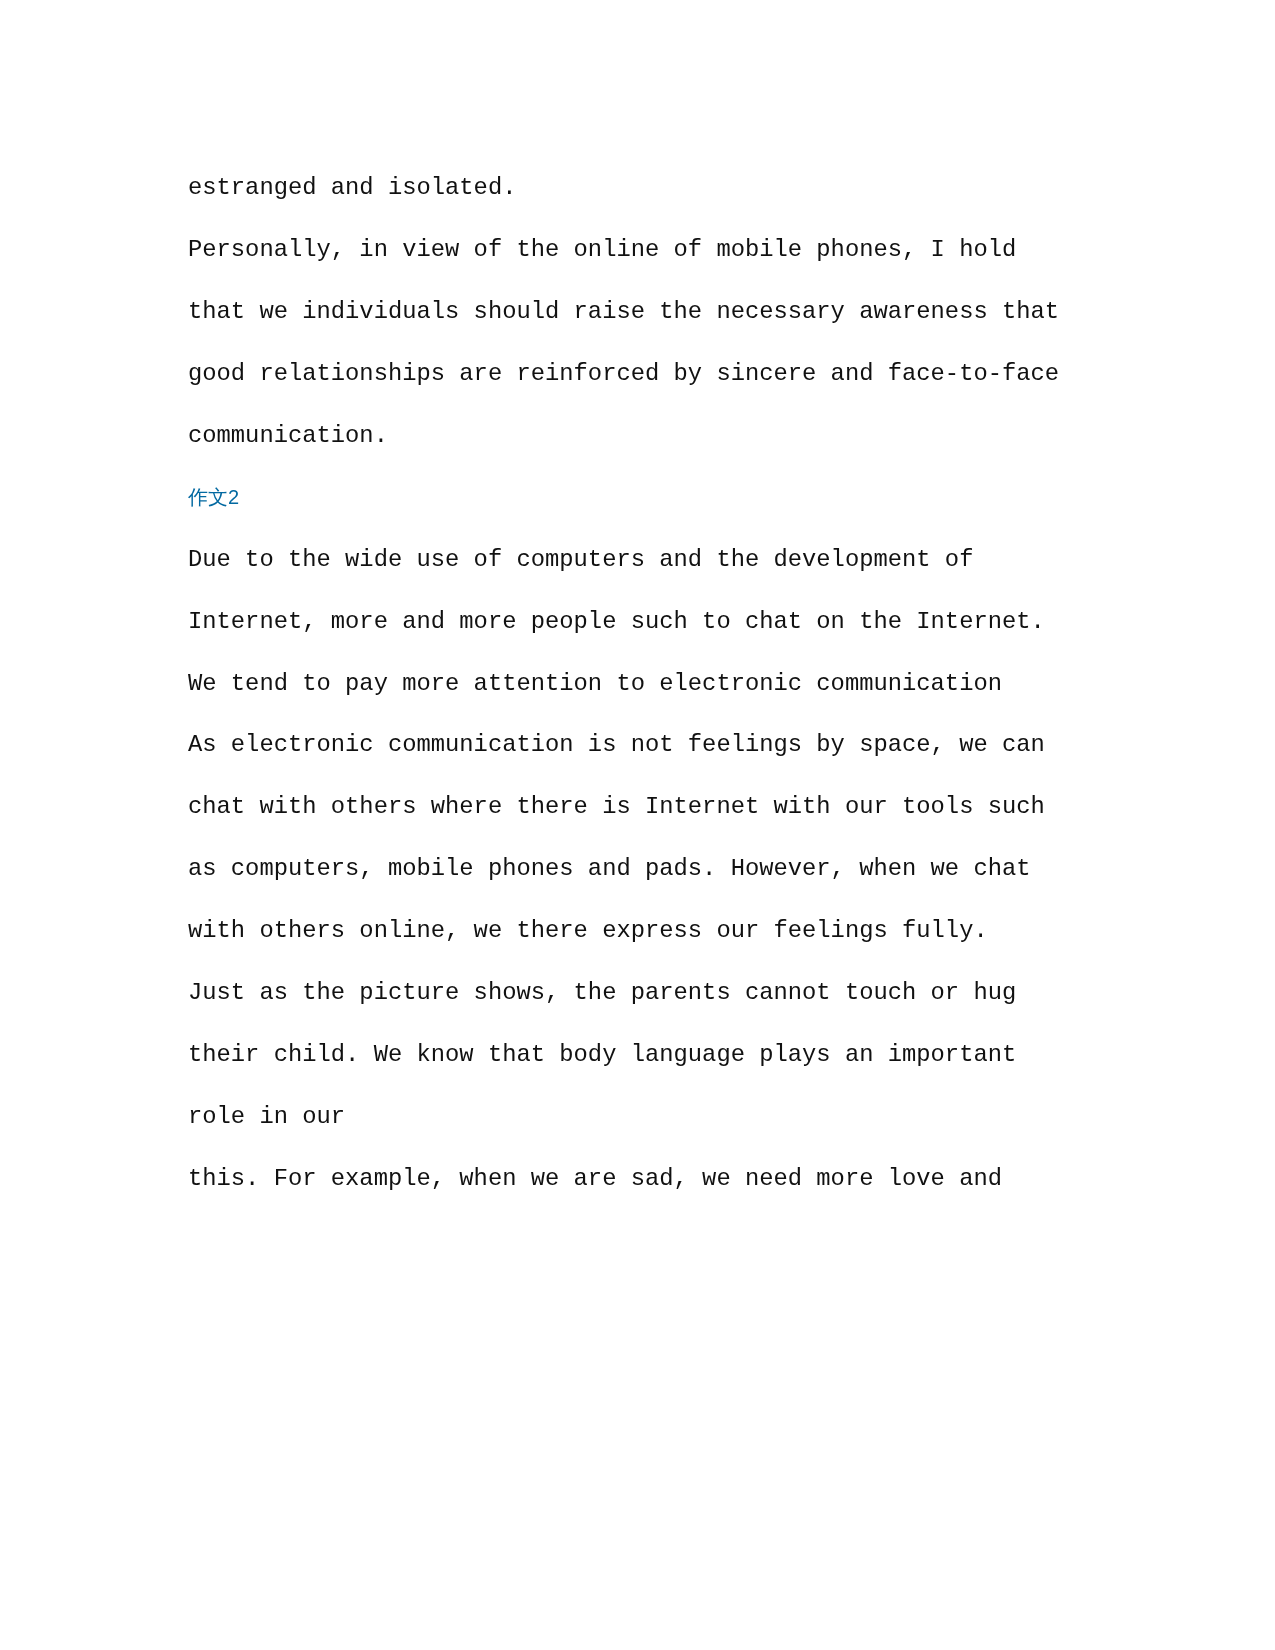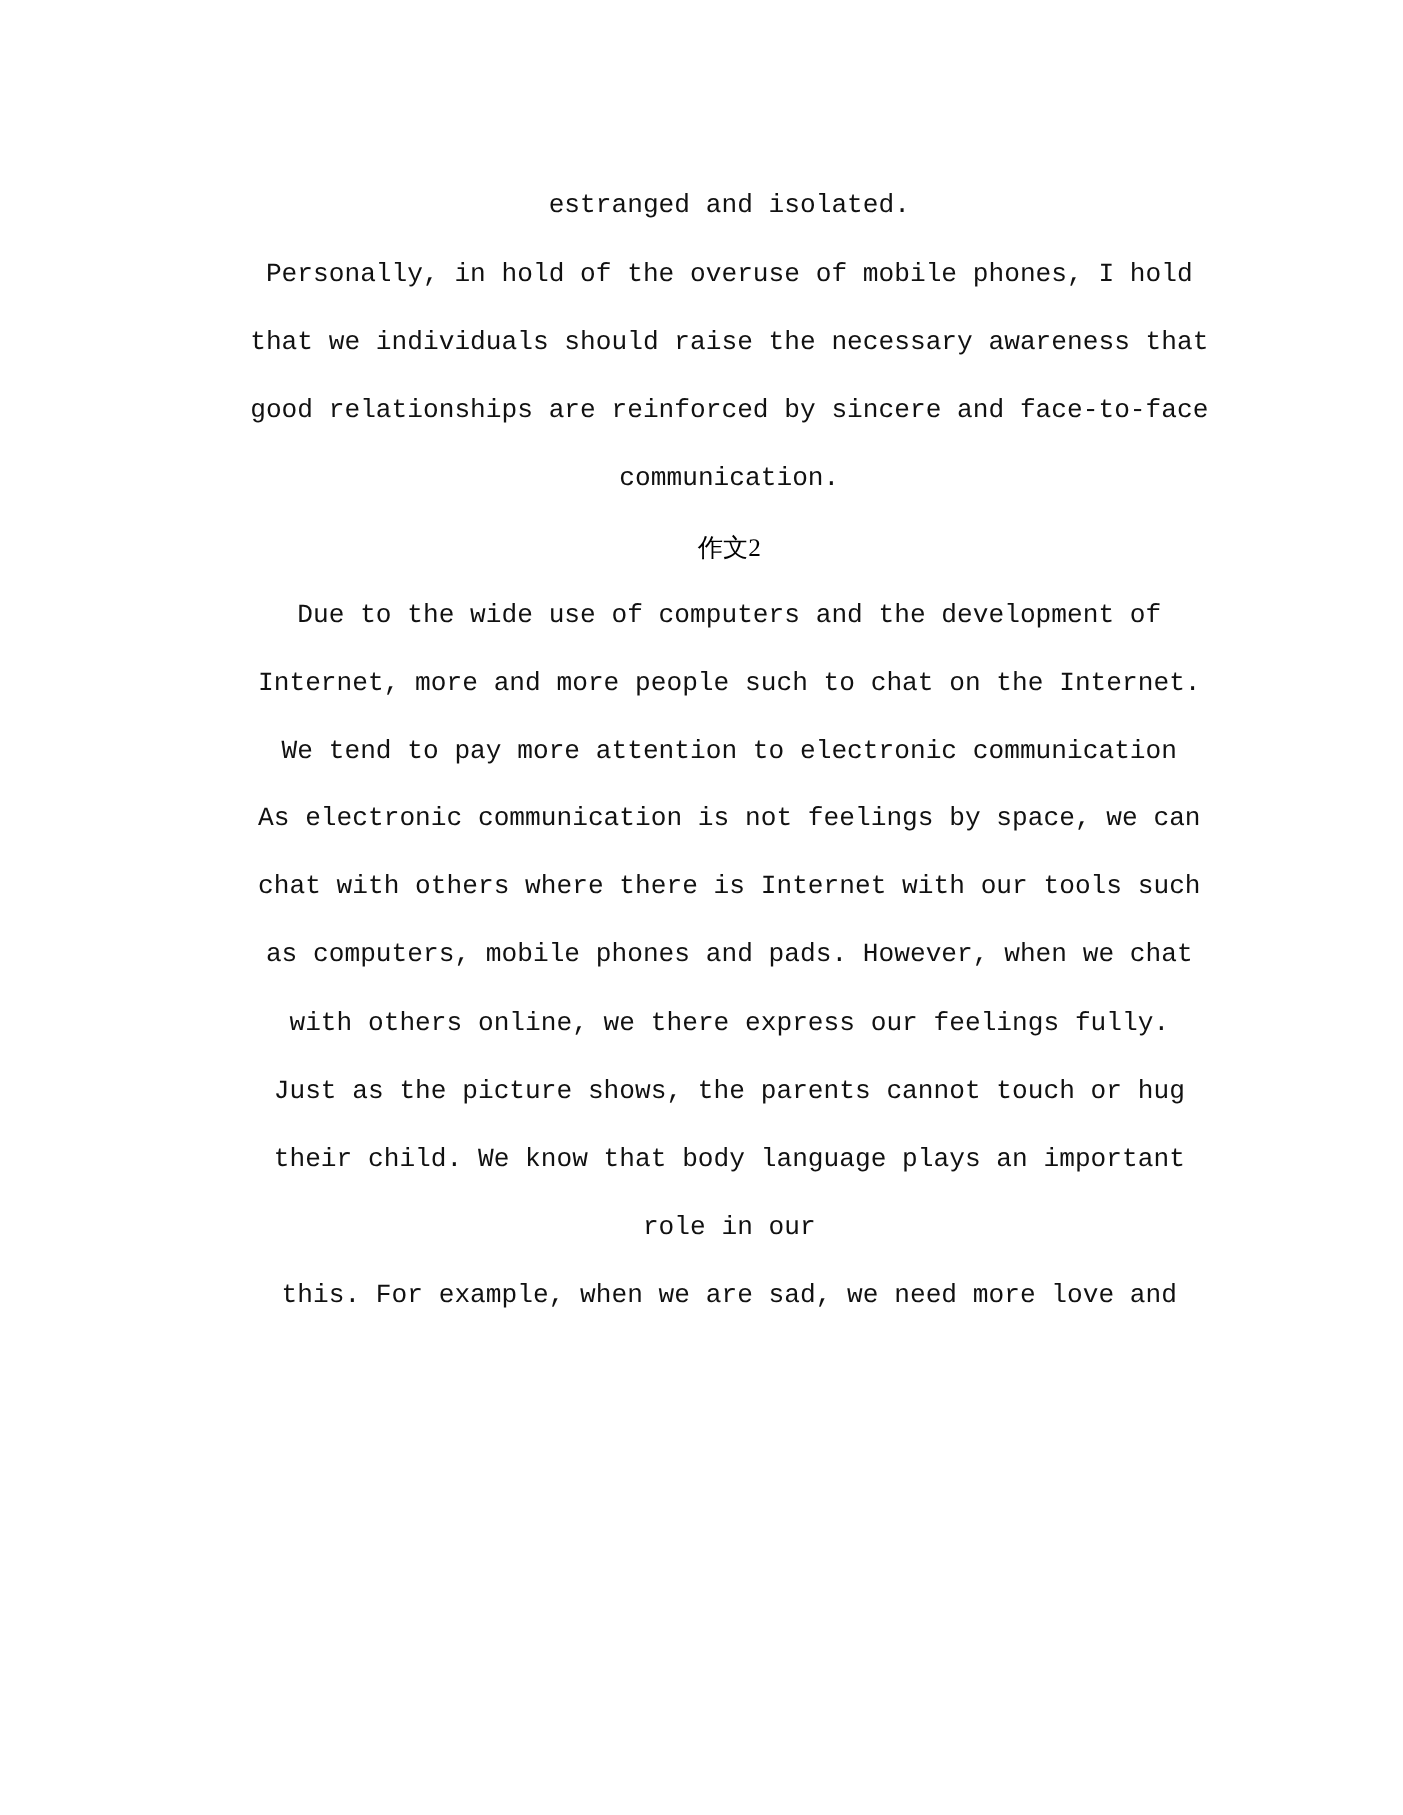--- a/index.html
+++ b/index.html
@@ -20,34 +20,33 @@
       width: 950px;
     }
     .line {
       font-family: "Liberation Mono", "DejaVu Sans Mono", monospace;
       font-size: 23.8px;
       line-height: 61.95px;
       height: 61.95px;
       color: #111111;
       white-space: pre;
       letter-spacing: 0px;
-      text-align: center;
     }
     .line.cjk {
-      font-family: Liberation Serif, serif;
-      font-size: 23px;
-      color: #000000;
+      font-family: Liberation Sans, sans-serif;
+      font-size: 20px;
+      color: #0369a1;
     }
   </style>
 </head>
 <body>
 
 <div class="page">
   <div class="line">estranged and isolated.</div>
-  <div class="line">Personally, in hold of the overuse of mobile phones, I hold</div>
+  <div class="line">Personally, in view of the online of mobile phones, I hold</div>
   <div class="line">that we individuals should raise the necessary awareness that</div>
   <div class="line">good relationships are reinforced by sincere and face-to-face</div>
   <div class="line">communication.</div>
   <div class="line cjk">作文2</div>
   <div class="line">Due to the wide use of computers and the development of</div>
   <div class="line">Internet, more and more people such to chat on the Internet.</div>
   <div class="line">We tend to pay more attention to electronic communication</div>
   <div class="line">As electronic communication is not feelings by space, we can</div>
   <div class="line">chat with others where there is Internet with our tools such</div>
   <div class="line">as computers, mobile phones and pads. However, when we chat</div>

